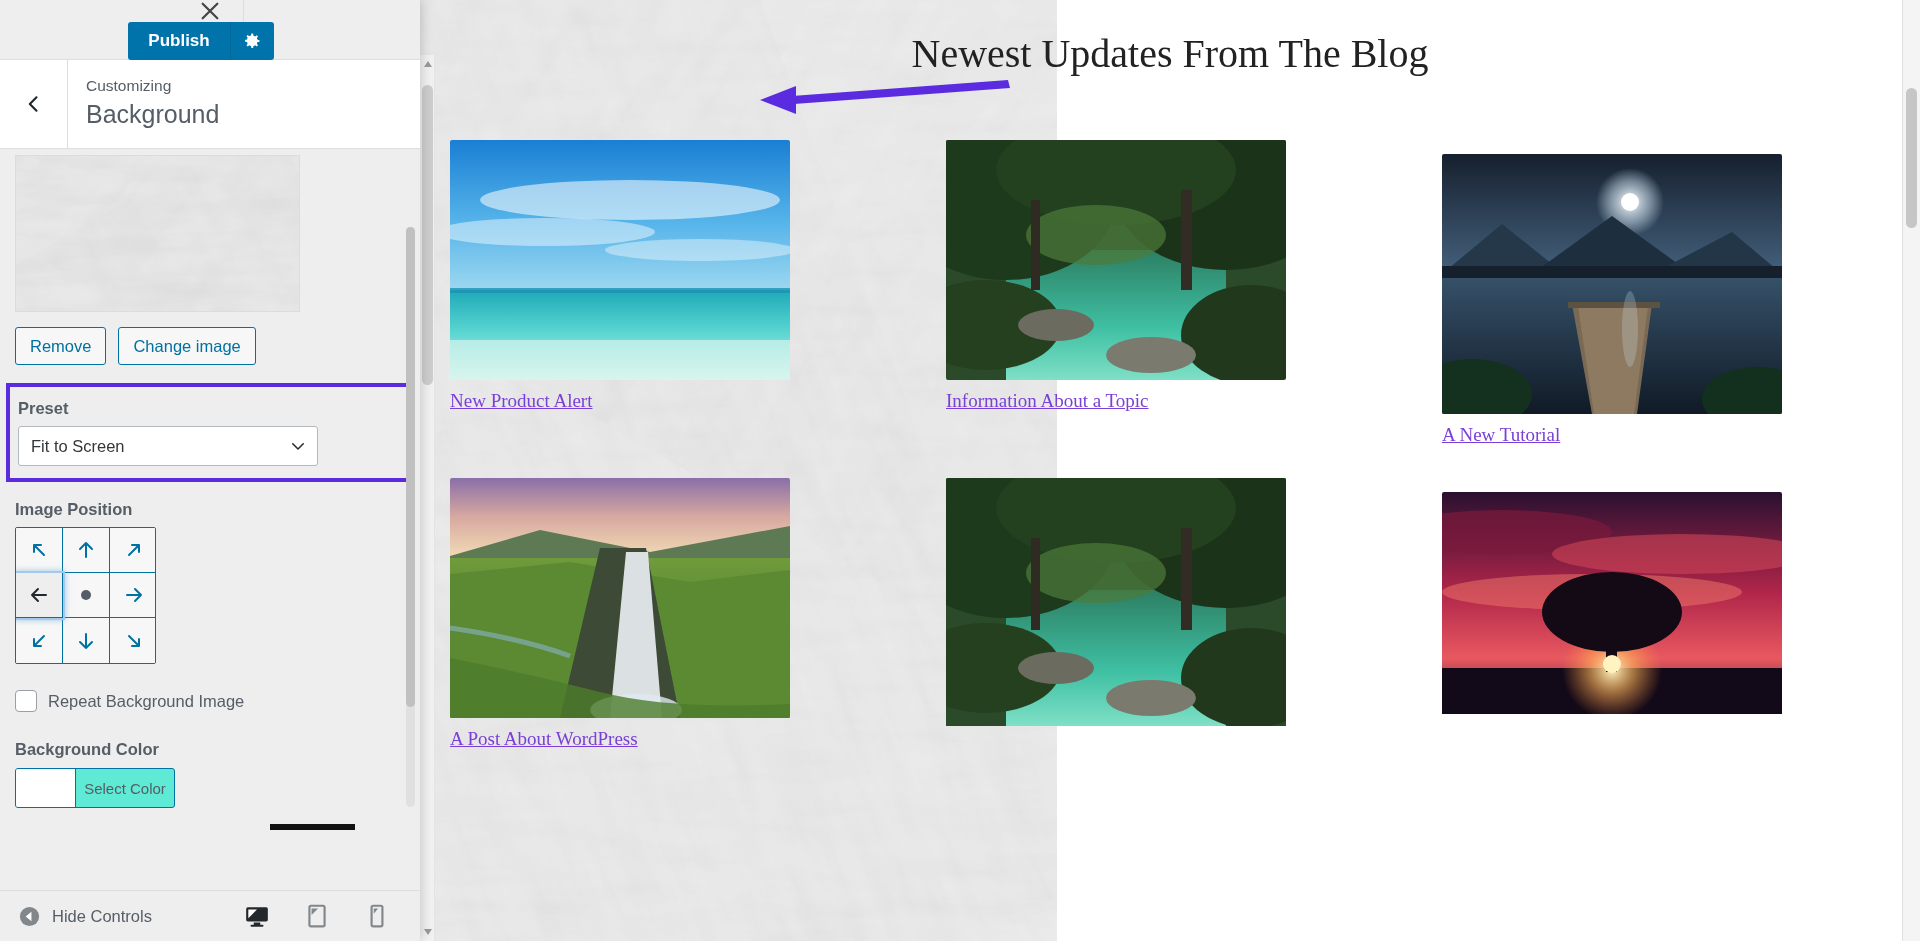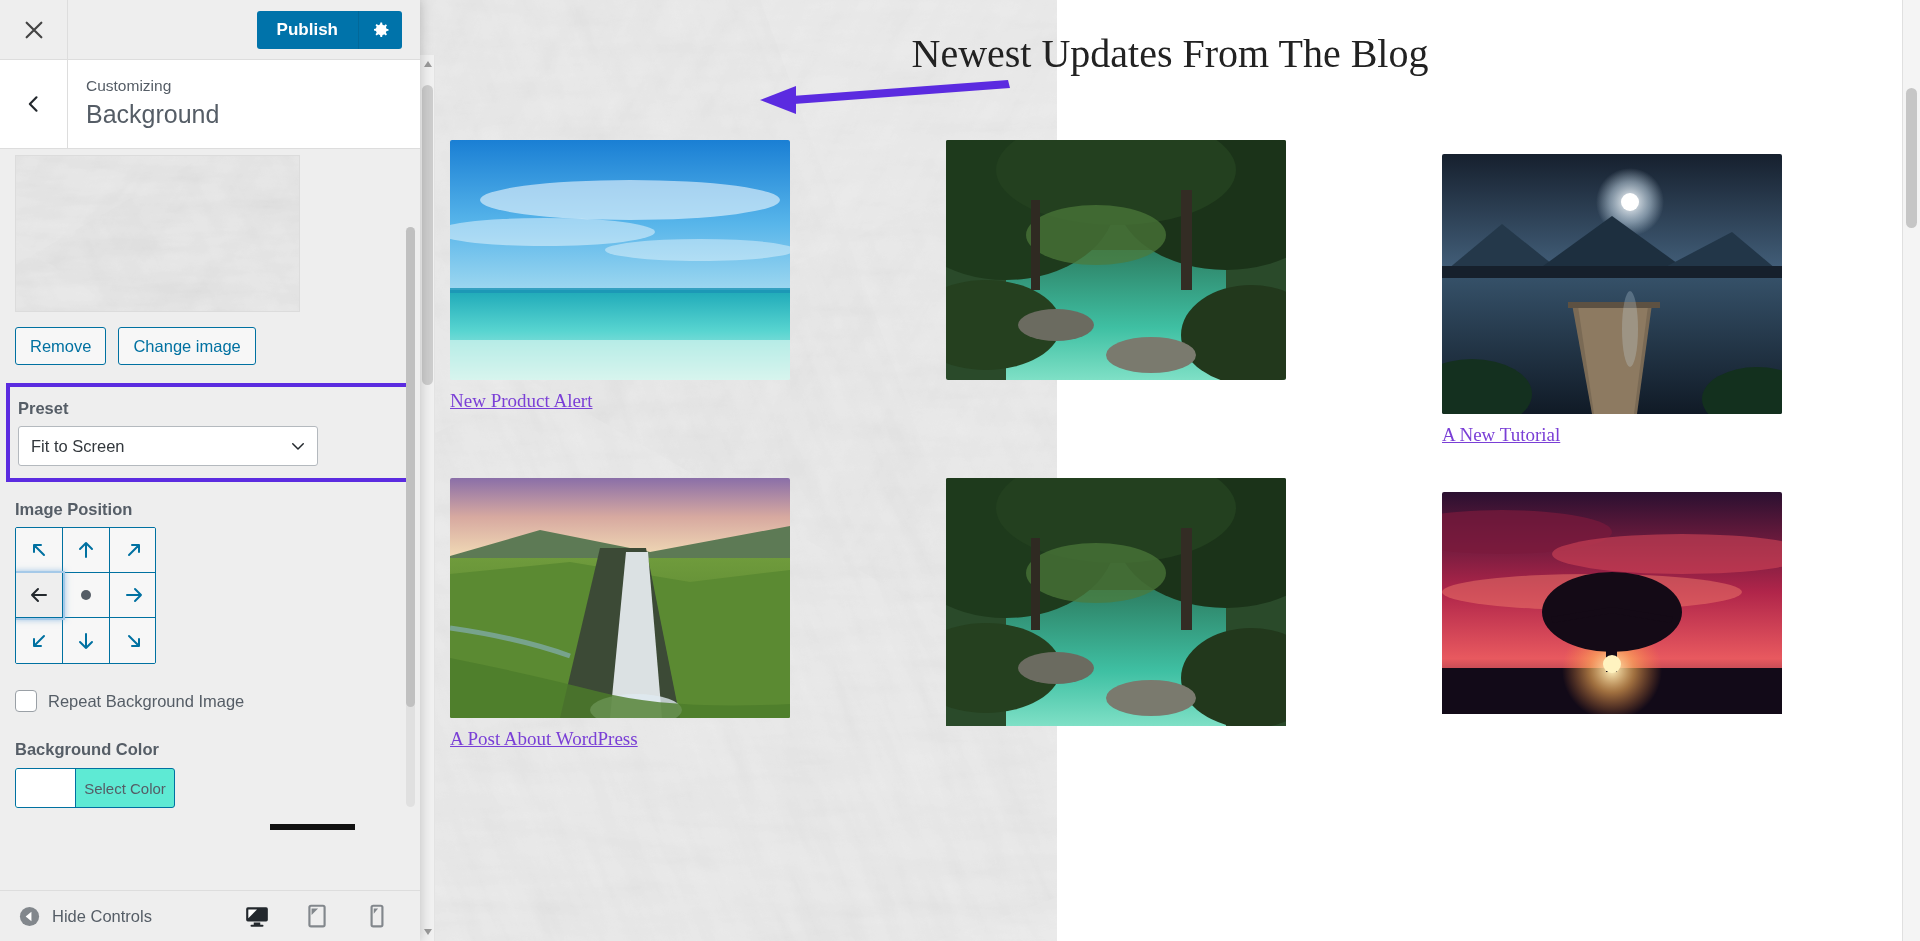--- a/index.html
+++ b/index.html
@@ -14,21 +14,21 @@
   #sidebar {
     position: absolute; left: 0; top: 0; width: 420px; height: 941px;
     background: #eeeeee; z-index: 40;
     box-shadow: 0 0 12px rgba(0,0,0,0.22);
   }
 
   
   .cz-topbar {
     position: absolute; left: 0; top: 0; width: 420px; height: 60px;
     background: #eeeeee; border-bottom: 1px solid #ddd;
-    display: flex; align-items: center;
+    display: flex; align-items: center; flex-direction: column;
   }
   .cz-close {
     width: 68px; height: 59px; background: #eeeeee;
     border-right: 1px solid #ddd;
     display: flex; align-items: center; justify-content: center;
     cursor: pointer;
   }
   .cz-close svg { width: 22px; height: 22px; }
   .cz-topbar-spacer { flex: 1; }
   .cz-publish {
@@ -334,20 +334,21 @@
             <ellipse cx="170" cy="30" rx="120" ry="55" fill="#23401f"></ellipse>
             <ellipse cx="150" cy="95" rx="70" ry="30" fill="#4d7a3a" opacity="0.7"></ellipse>
             <ellipse cx="40" cy="185" rx="75" ry="45" fill="#25401f"></ellipse>
             <ellipse cx="305" cy="195" rx="70" ry="50" fill="#22381c"></ellipse>
             <ellipse cx="110" cy="185" rx="38" ry="16" fill="#6b6b60"></ellipse>
             <ellipse cx="205" cy="215" rx="45" ry="18" fill="#7a7a6e"></ellipse>
             <rect x="85" y="60" width="9" height="90" fill="#2f2a22"></rect>
             <rect x="235" y="50" width="11" height="100" fill="#332c24"></rect>
           </svg>
         </div>
+        <a class="post-link">Information About a Topic</a>
       </div>
 
       <div class="cellwrap shift">
         <div class="cellimg tall">
           <svg width="340" height="260" viewBox="0 0 340 260" preserveAspectRatio="none">
             <defs>
               <linearGradient id="nsky" x1="0" y1="0" x2="0" y2="1">
                 <stop offset="0%" stop-color="#16202e"></stop>
                   <stop offset="100%" stop-color="#44617c"></stop>
               </linearGradient>

